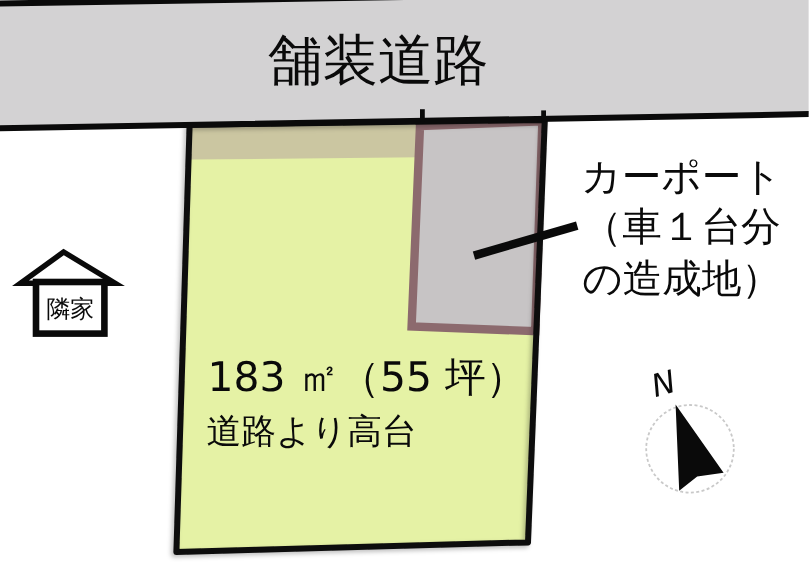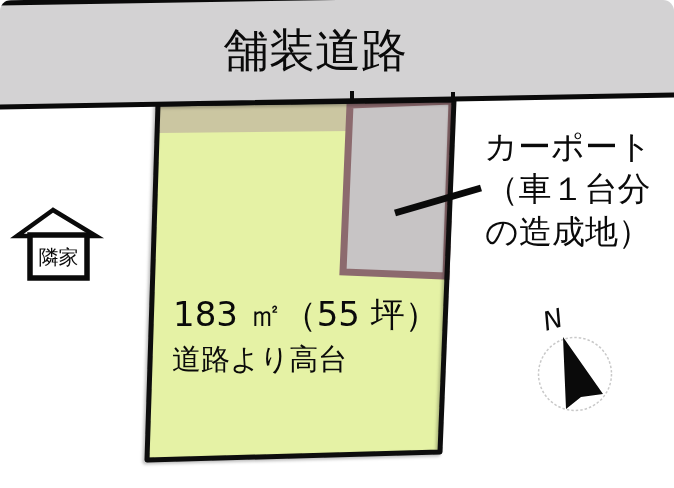--- a/index.html
+++ b/index.html
@@ -3,21 +3,20 @@
 <meta charset="utf-8">
 <style>
   html, body { margin: 0; padding: 0; background: #ffffff; }
   .stage {
     position: relative;
     width: 674px;
     height: 488px;
     background: #ffffff;
     overflow: hidden;
     font-family: "DejaVu Sans", sans-serif;
-    border-radius: 11px;
   }
   svg text {
     font-family: "DejaVu Sans", sans-serif;
     fill: #0a0a0a;
   }
   .road-label     { font-size: 46px; }
   .area-label     { font-size: 34px; }
   .note-label     { font-size: 29px; }
   .carport-label  { font-size: 33px; }
   .house-label    { font-size: 20px; }

